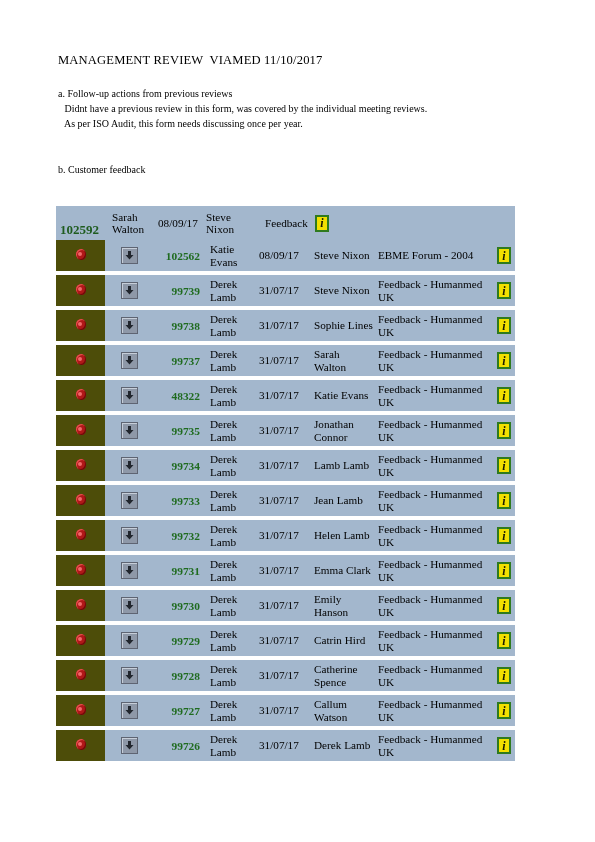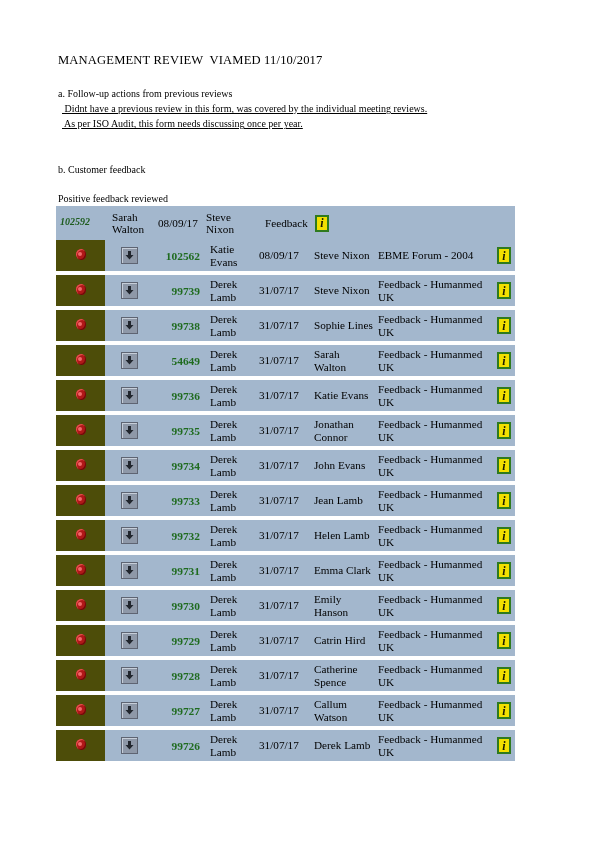--- a/index.html
+++ b/index.html
@@ -34,21 +34,21 @@
     letter-spacing: 0.15px;
     margin: 0 0 18px 0;
     white-space: pre;
   }
   .para {
     font-size: 10px;
     line-height: 15.2px;
     margin: 0;
     white-space: pre;
   }
-  .para.indent { padding-left: 4px; text-decoration: underline; }
+  .para.indent { padding-left: 4px; }
   .spacer-lg { height: 30px; }
   .spacer-md { height: 14px; }
 
   
   .fb-table {
     position: absolute;
     left: 56px;
     top: 206px;
     width: 459px;
   }
@@ -56,27 +56,26 @@
   .hdr-row {
     display: flex;
     align-items: center;
     background: #a3b7cd;
     height: 34px;
     padding: 0;
   }
   .hdr-id {
     width: 53px;
     padding-left: 4px;
-    font-size: 10px;
+    font-size: 13px;
     font-weight: bold;
     color: #1f5c1f;
     align-self: flex-end;
-    padding-bottom: 12px;
+    padding-bottom: 4px;
     line-height: 12px;
-    font-style: italic;
   }
   .hdr-cell {
     font-size: 11.2px;
     line-height: 12.4px;
     color: #000;
   }
   .hdr-name    { width: 47px; padding-left: 3px; }
   .hdr-date    { width: 48px; padding-left: 2px; }
   .hdr-owner   { width: 47px; padding-left: 2px; }
   .hdr-subject { width: 62px; padding-left: 14px; }
@@ -217,21 +216,20 @@
 <div class="page">
 
   <div class="doc-text">
     <p class="doc-title">MANAGEMENT REVIEW  VIAMED 11/10/2017</p>
     <p class="para">a. Follow-up actions from previous reviews</p>
     <p class="para indent"> Didnt have a previous review in this form, was covered by the individual meeting reviews.</p>
     <p class="para indent"> As per ISO Audit, this form needs discussing once per year.</p>
     <div class="spacer-lg"></div>
     <p class="para">b. Customer feedback</p>
     <div class="spacer-md"></div>
-    <p class="para">Positive feedback reviewed</p>
   </div>
 
   <div class="fb-table">
 
     <div class="hdr-row">
       <div class="hdr-id">102592</div>
       <div class="hdr-cell hdr-name" style="white-space:pre-line">Sarah
 Walton</div>
       <div class="hdr-cell hdr-date">08/09/17</div>
       <div class="hdr-cell hdr-owner" style="white-space:pre-line">Steve
@@ -325,21 +323,21 @@
       <span class="ico-rose"></span>
     </div>
     <div class="c-rest">
       <div class="c-dl">
         <span class="ico-down">
           <svg width="11" height="11" viewBox="0 0 11 11" aria-hidden="true">
             <path d="M4 1 H7 V5 H9.5 L5.5 9.5 L1.5 5 H4 Z" fill="#21262e"></path>
           </svg>
         </span>
       </div>
-      <div class="c-id">54649</div>
+      <div class="c-id">99737</div>
       <div class="c-name">Derek Lamb</div>
       <div class="c-date">31/07/17</div>
       <div class="c-owner">Sarah Walton</div>
       <div class="c-subject">Feedback - Humanmed UK</div>
       <div class="c-info">
         <span class="ico-info">
                 <i>i</i>
               </span>
       </div>
     </div>
@@ -350,21 +348,21 @@
       <span class="ico-rose"></span>
     </div>
     <div class="c-rest">
       <div class="c-dl">
         <span class="ico-down">
           <svg width="11" height="11" viewBox="0 0 11 11" aria-hidden="true">
             <path d="M4 1 H7 V5 H9.5 L5.5 9.5 L1.5 5 H4 Z" fill="#21262e"></path>
           </svg>
         </span>
       </div>
-      <div class="c-id">99736</div>
+      <div class="c-id">48322</div>
       <div class="c-name">Derek Lamb</div>
       <div class="c-date">31/07/17</div>
       <div class="c-owner">Katie Evans</div>
       <div class="c-subject">Feedback - Humanmed UK</div>
       <div class="c-info">
         <span class="ico-info">
                 <i>i</i>
               </span>
       </div>
     </div>
@@ -403,21 +401,21 @@
       <div class="c-dl">
         <span class="ico-down">
           <svg width="11" height="11" viewBox="0 0 11 11" aria-hidden="true">
             <path d="M4 1 H7 V5 H9.5 L5.5 9.5 L1.5 5 H4 Z" fill="#21262e"></path>
           </svg>
         </span>
       </div>
       <div class="c-id">99734</div>
       <div class="c-name">Derek Lamb</div>
       <div class="c-date">31/07/17</div>
-      <div class="c-owner">John Evans</div>
+      <div class="c-owner">Lamb Lamb</div>
       <div class="c-subject">Feedback - Humanmed UK</div>
       <div class="c-info">
         <span class="ico-info">
                 <i>i</i>
               </span>
       </div>
     </div>
   </div>
 
   <div class="row">

